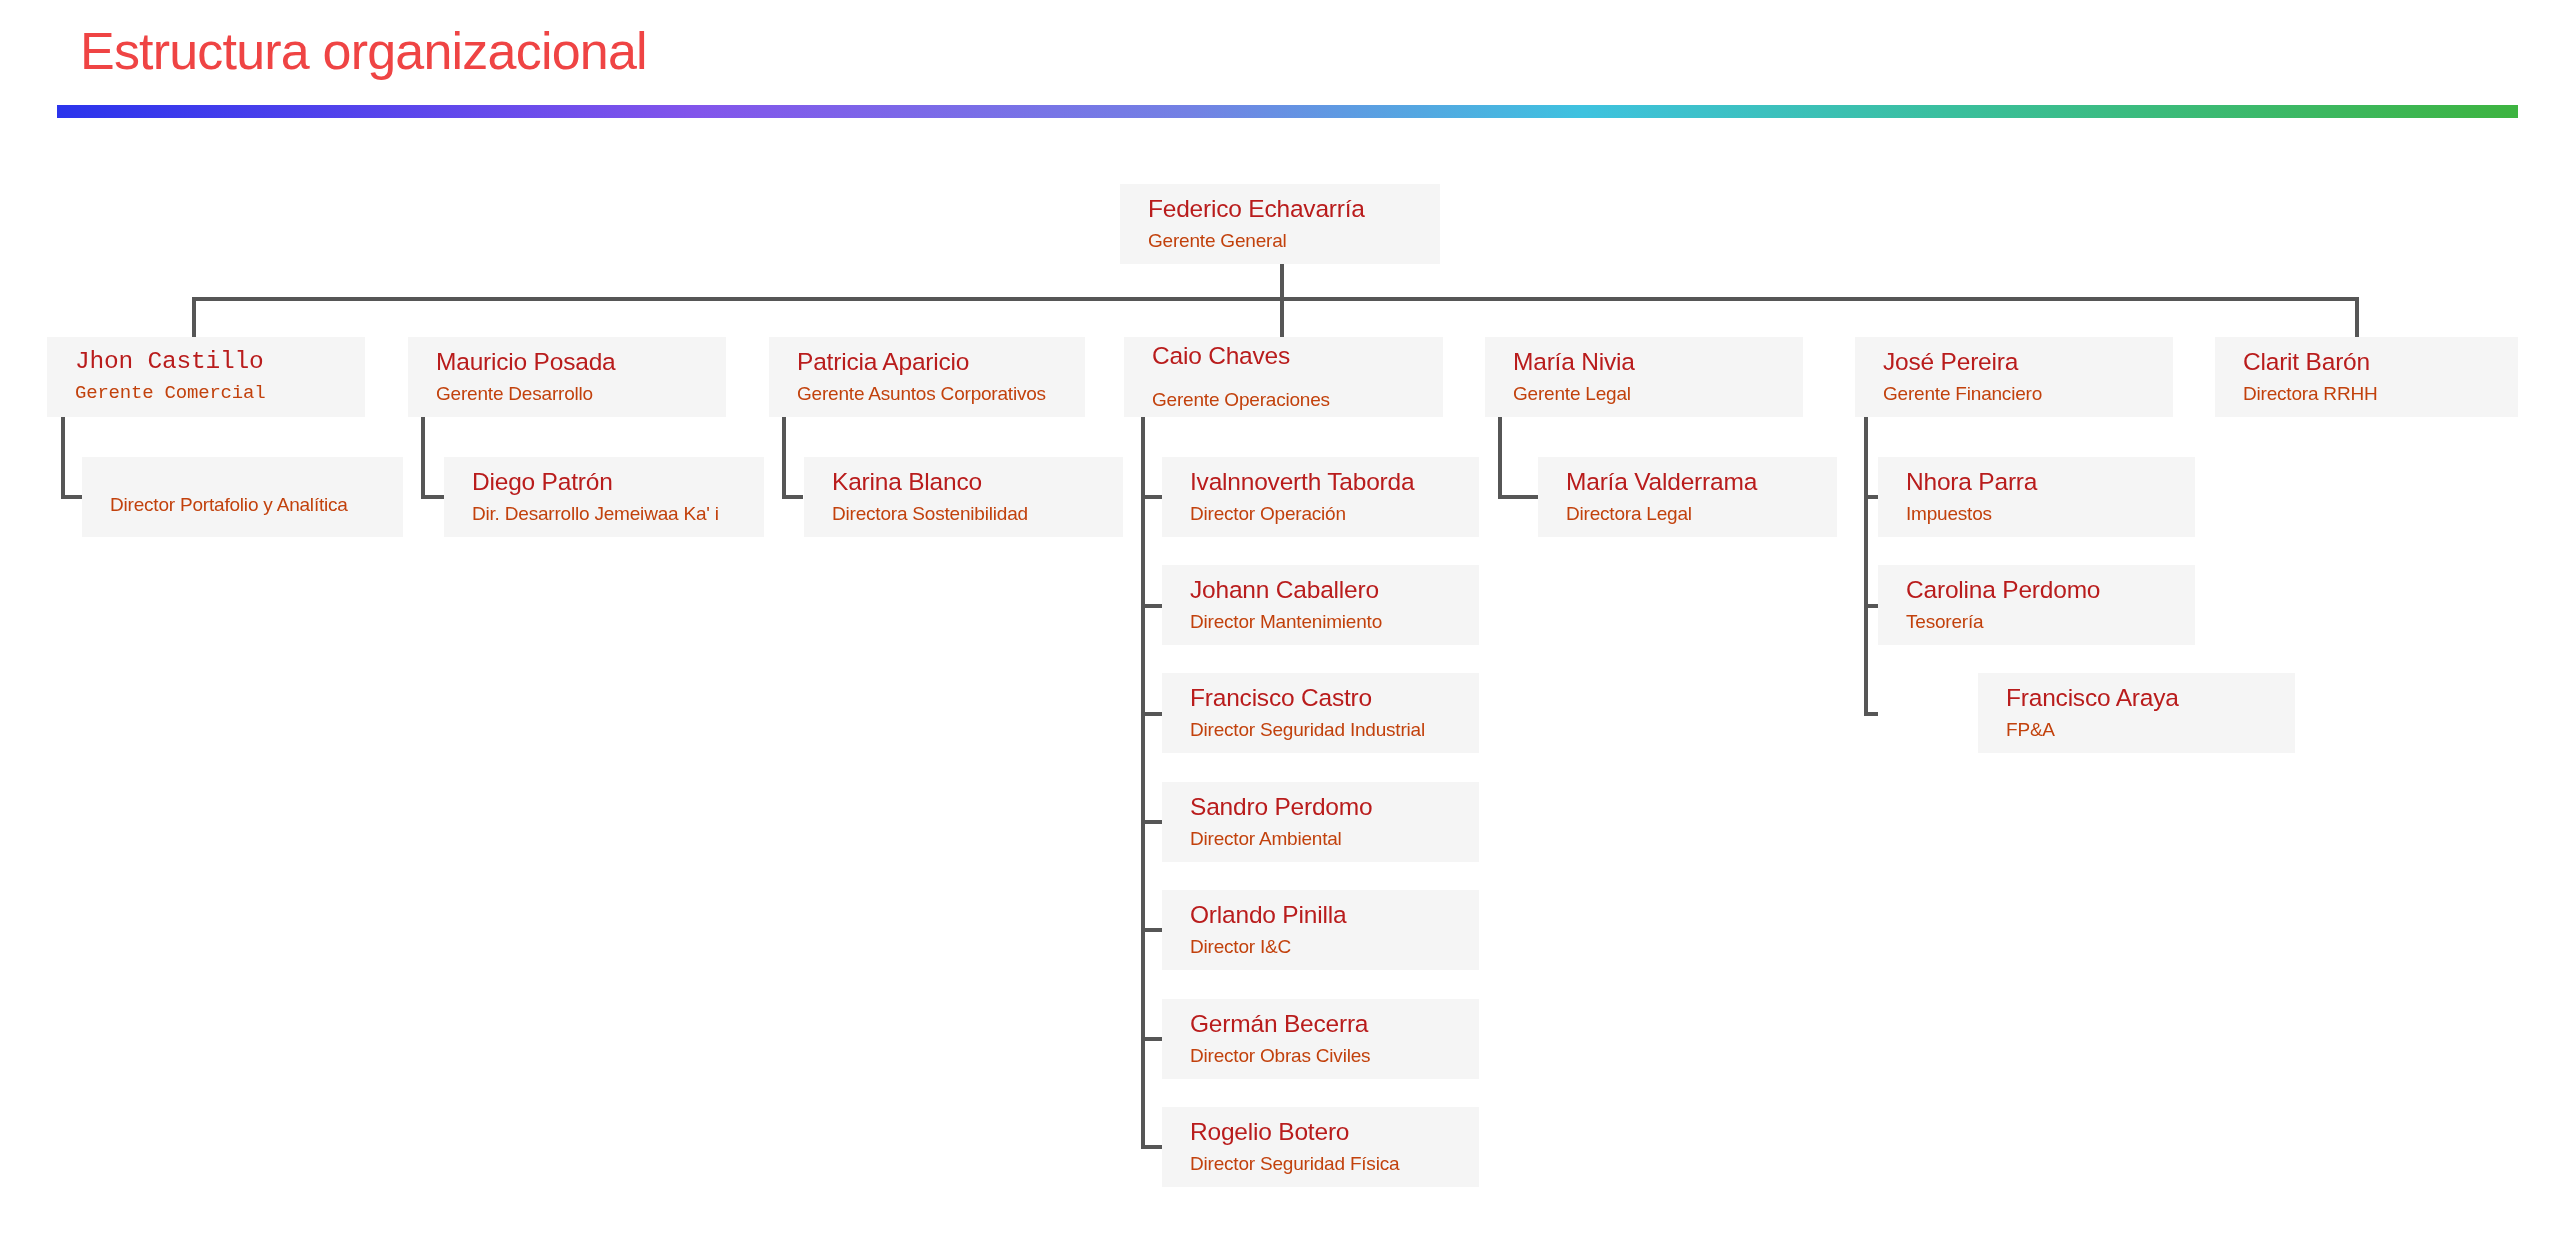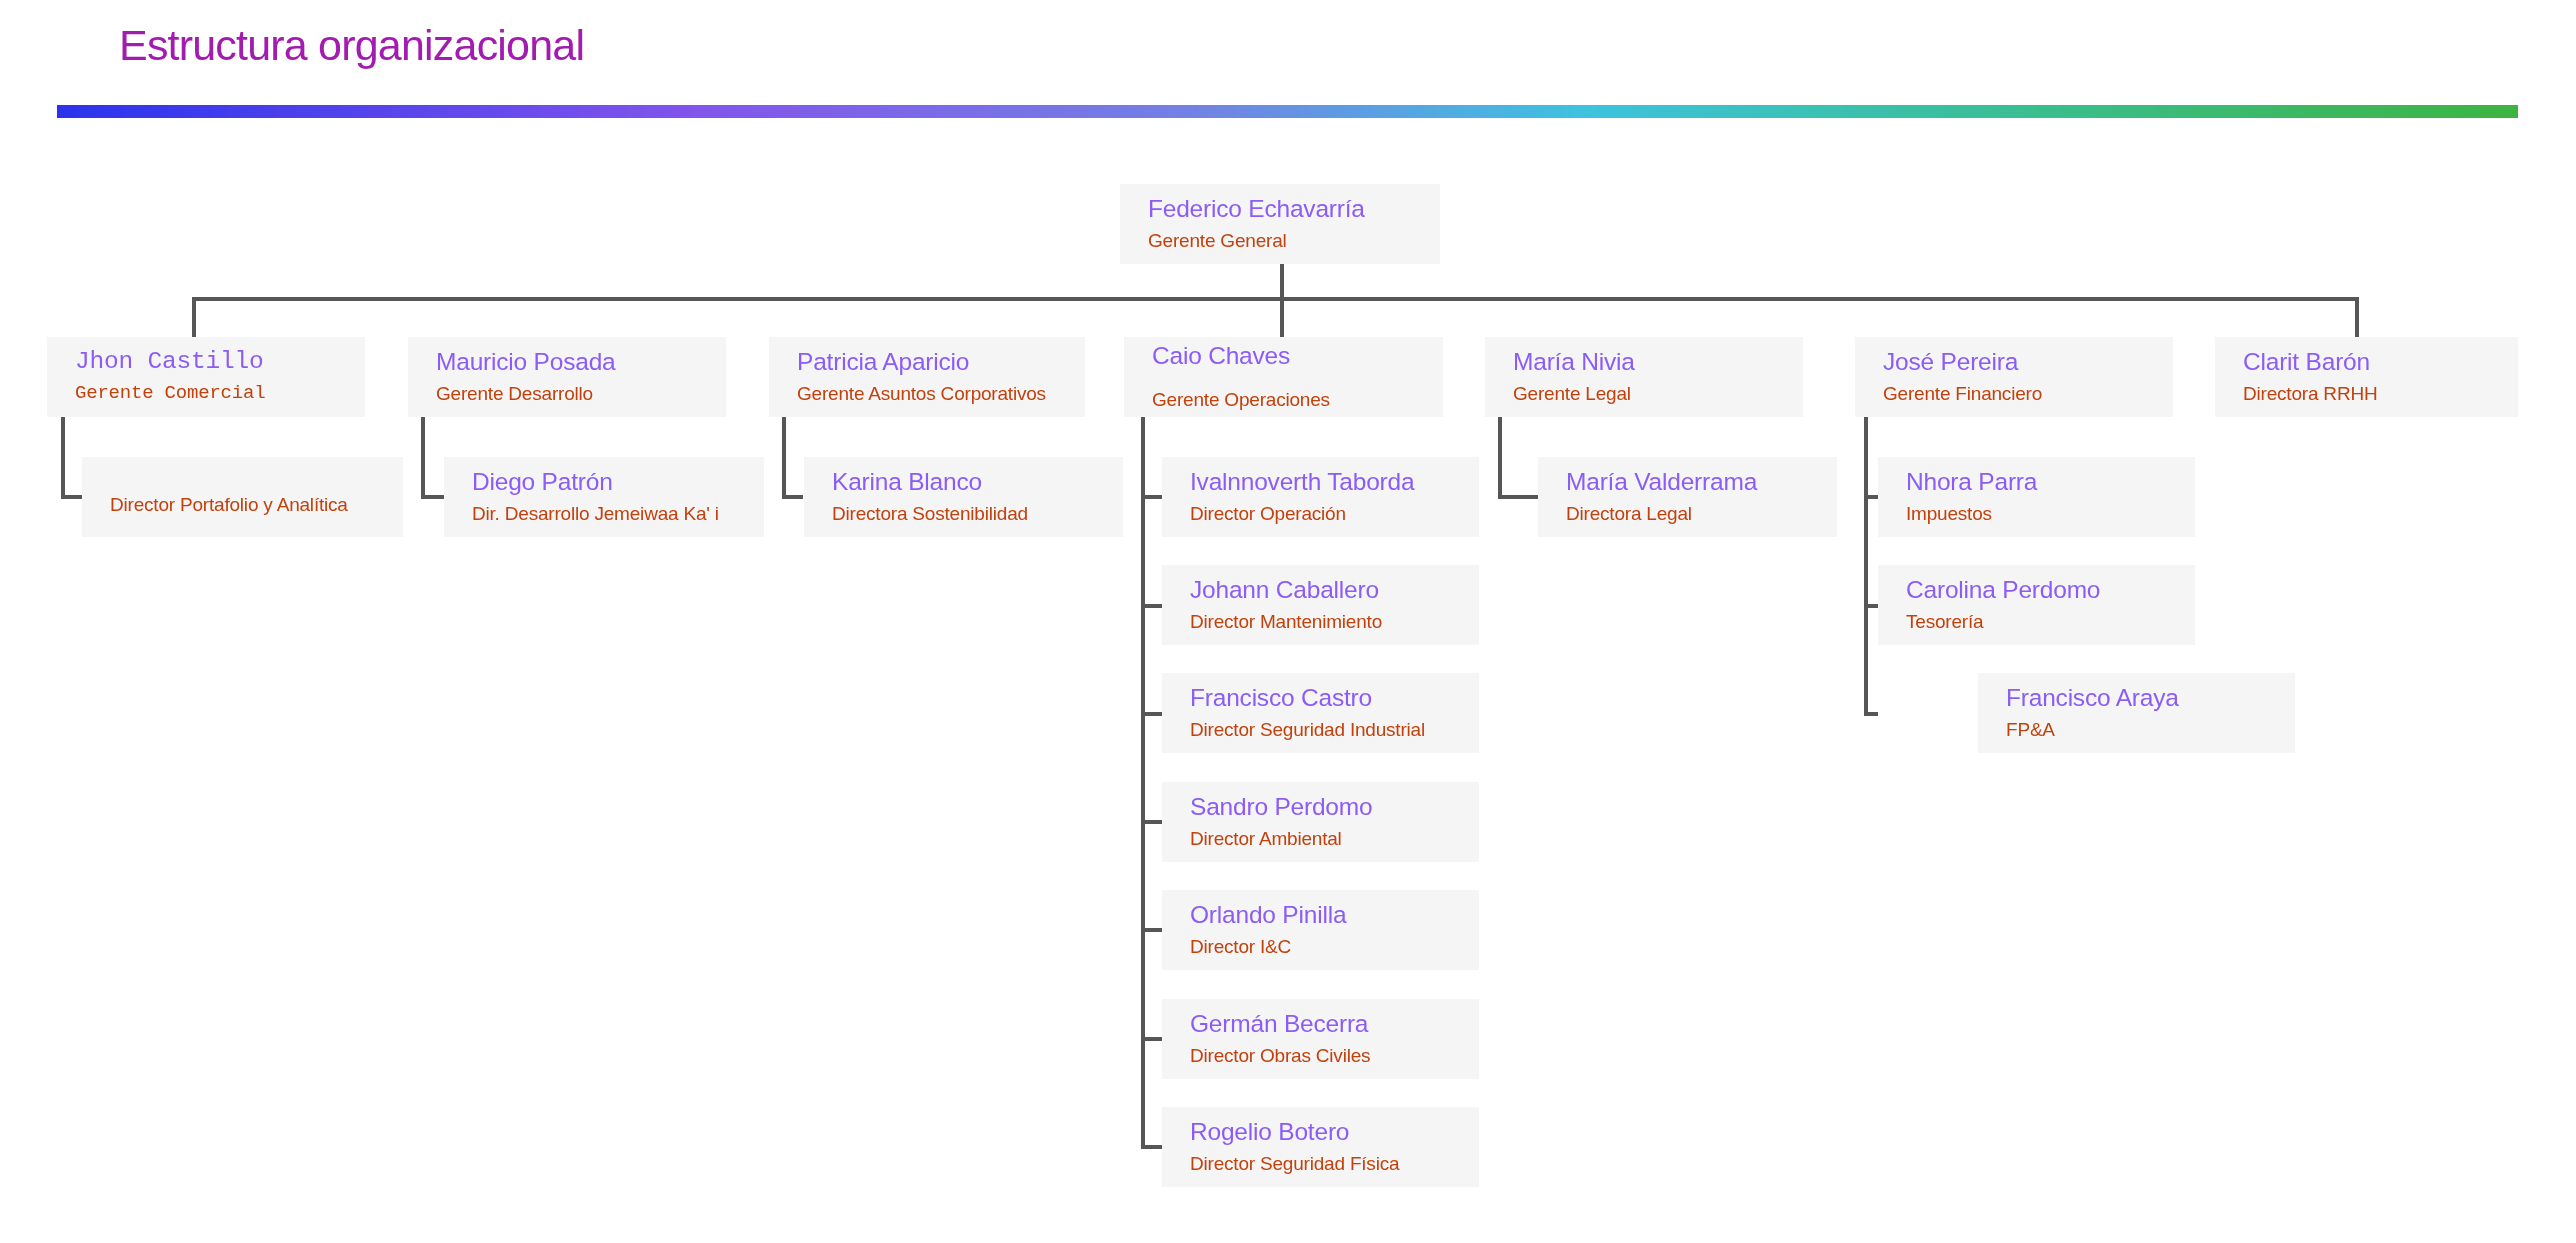--- a/index.html
+++ b/index.html
@@ -6,25 +6,24 @@
   body {
     width: 2576px; height: 1243px;
     background: #ffffff;
     position: relative;
     overflow: hidden;
     font-family: "Liberation Sans", sans-serif;
   }
   .page-title {
     position: absolute;
     left: 80px; top: 21.4px;
-    font-size: 43px;
+    font-size: 52px;
     font-weight: 500;
     letter-spacing: -0.8px;
-    color: #a21caf;
-    margin-left: 39px;
+    color: #ef4444;
   }
   .gradient-bar {
     position: absolute;
     left: 57px; top: 105px;
     width: 2461px; height: 13px;
     background: linear-gradient(90deg,
       #2B34EC 0%, #8255EB 26%, #7381E4 46%,
       #3EC2DF 62%, #3ABF9D 77%, #3DB440 100%);
   }
   .node {
@@ -33,21 +32,21 @@
     background: #F5F5F5;
     box-sizing: border-box;
     padding: 0 15.3px 0 28px;
     display: flex;
     flex-direction: column;
     justify-content: center;
   }
   .node .name {
     font-size: 24.5px;
     letter-spacing: -0.2px;
-    color: #8b5cf6;
+    color: #b91c1c;
     line-height: 1.18;
     white-space: nowrap;
   }
   .node .role {
     font-size: 19px;
     letter-spacing: -0.2px;
     color: #c2410c;
     line-height: 1.25;
     margin-top: 5.4px;
     white-space: nowrap;

